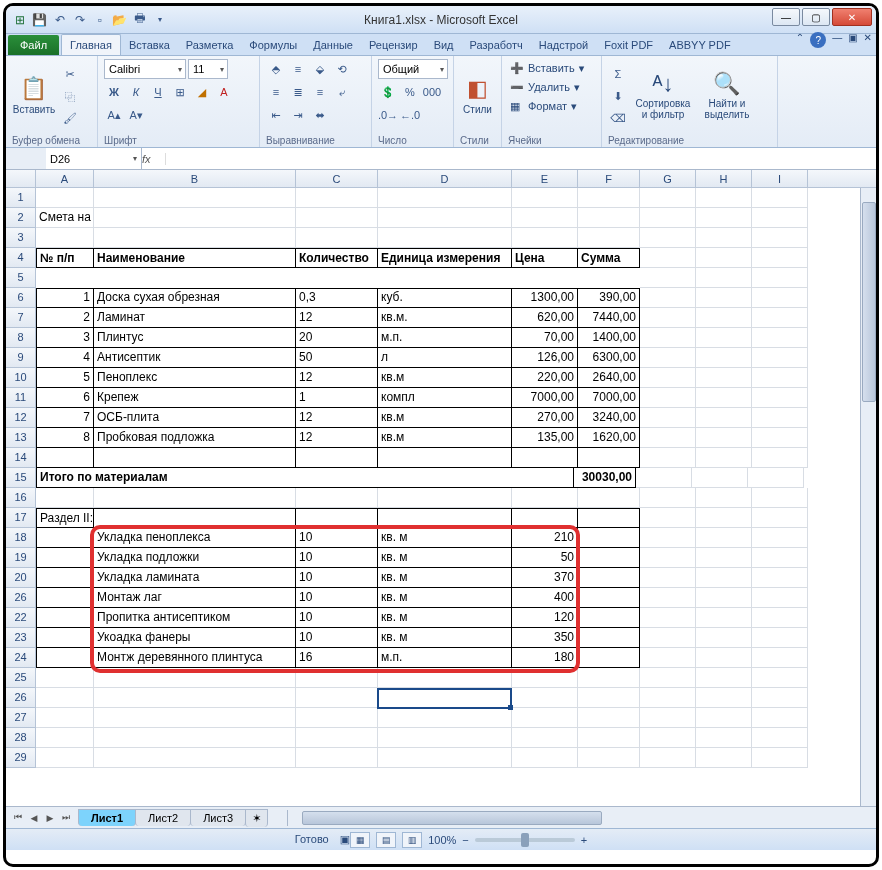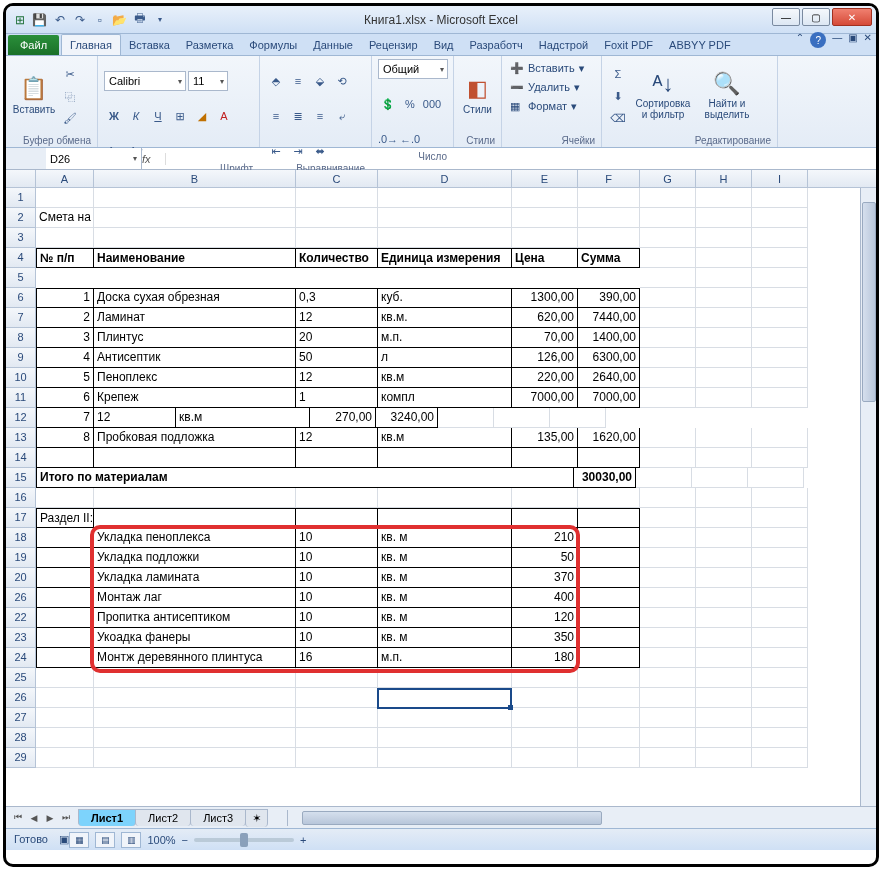--- a/index.html
+++ b/index.html
@@ -19,26 +19,26 @@
 .ribbon-tabs { height: 22px; display: flex; align-items: flex-end; background: linear-gradient(#cfe0f5, #cfe0f5); border-bottom: 1px solid #9fb7d4; padding-left: 2px; }
 .file-tab { background: linear-gradient(#2a8f3a, #1a7028); color: #fff; padding: 4px 12px; font-size: 11px; border-radius: 2px 2px 0 0; margin-right: 2px; cursor: pointer; }
 .tab { padding: 4px 8px; font-size: 11px; color: #2a4a7a; cursor: pointer; }
 .tab.active { background: #f0f4fa; border: 1px solid #9fb7d4; border-bottom: none; border-radius: 2px 2px 0 0; }
 .ribbon-help { position: absolute; right: 10px; top: 32px; display: flex; gap: 6px; }
 .help-icon { width: 16px; height: 16px; border-radius: 50%; background: #3a6fc0; color: #fff; display: flex; align-items: center; justify-content: center; font-size: 10px; cursor: pointer; }
 
 
 .ribbon { height: 92px; background: linear-gradient(#f2f6fb, #e4ecf6); border-bottom: 1px solid #9fb7d4; display: flex; }
 .ribbon-group { border-right: 1px solid #c5d3e6; padding: 3px 6px 1px; display: flex; flex-direction: column; justify-content: space-between; position: relative; }
-.ribbon-group-label { text-align: right; font-size: 10px; color: #5a6a8a; padding-top: 2px; }
+.ribbon-group-label { text-align: left; font-size: 10px; color: #5a6a8a; padding-top: 2px; }
 .group-content { display: flex; gap: 4px; flex: 1; }
 .big-btn { display: flex; flex-direction: column; align-items: center; justify-content: center; width: 44px; cursor: pointer; font-size: 10px; color: #2a4a7a; text-align: center; line-height: 1.1; }
 .big-btn .icon { font-size: 22px; margin-bottom: 2px; }
 .small-btn-col { display: flex; flex-direction: column; gap: 2px; justify-content: center; }
-.small-btn-row { display: flex; gap: 2px; margin-top: 12px; }
+.small-btn-row { display: flex; gap: 2px; }
 .small-btn { width: 20px; height: 20px; display: flex; align-items: center; justify-content: center; cursor: pointer; font-size: 11px; color: #3a5a8a; border: 1px solid transparent; }
 .combo { height: 20px; border: 1px solid #aab8cc; background: #fff; font-size: 11px; padding: 0 16px 0 4px; display: flex; align-items: center; position: relative; cursor: pointer; }
 .combo::after { content: '▾'; position: absolute; right: 3px; font-size: 8px; color: #555; }
 .menu-item { display: flex; align-items: center; gap: 4px; height: 18px; font-size: 11px; color: #2a4a7a; cursor: pointer; padding: 0 2px; }
 .menu-item .mi-icon { width: 14px; font-size: 11px; }
 
 
 .formula-bar { height: 22px; display: flex; border-bottom: 1px solid #aab8cc; background: #e8eef6; padding-left: 40px; }
 .namebox { width: 96px; border-right: 1px solid #aab8cc; background: #fff; display: flex; align-items: center; padding: 0 4px; font-size: 11px; position: relative; cursor: text; }
 .namebox::after { content: '▾'; position: absolute; right: 4px; font-size: 8px; color: #555; }
@@ -75,21 +75,21 @@
 
 .sheet-tabs-bar { height: 22px; background: #e8eef6; border-top: 1px solid #aab8cc; display: flex; align-items: center; }
 .sheet-nav { display: flex; gap: 0; padding: 0 4px; }
 .sheet-nav-btn { width: 16px; height: 16px; font-size: 9px; color: #555; cursor: pointer; display: flex; align-items: center; justify-content: center; }
 .sheet-tab { padding: 2px 12px; font-size: 11px; background: #e0e6ee; border: 1px solid #aab8cc; border-bottom: none; border-radius: 0 0 4px 4px; cursor: pointer; margin-right: -1px; }
 .sheet-tab.active { background: #7dd3fc; font-weight: bold; }
 .hscroll { flex: 1; height: 16px; margin-left: 20px; background: #e8eef6; border-left: 1px solid #aab8cc; position: relative; }
 .hscroll-thumb { position: absolute; left: 14px; top: 1px; height: 14px; width: 300px; background: linear-gradient(#d5dfed, #b8c6da); border: 1px solid #9aaac0; border-radius: 2px; }
 
 
-.status-bar { height: 22px; background: linear-gradient(#e4ecf6, #cfe0f5); border-top: 1px solid #9fb7d4; display: flex; align-items: center; padding: 0 8px; font-size: 11px; color: #2a4a7a; justify-content: flex-start; }
+.status-bar { height: 22px; background: linear-gradient(#e4ecf6, #cfe0f5); border-top: 1px solid #9fb7d4; display: flex; align-items: center; padding: 0 8px; font-size: 11px; color: #2a4a7a; justify-content: center; }
 .status-right { display: flex; align-items: center; gap: 6px; }
 .view-btn { width: 20px; height: 16px; border: 1px solid #9fb7d4; background: #f0f4fa; cursor: pointer; display: flex; align-items: center; justify-content: center; font-size: 9px; }
 .zoom-slider { width: 100px; height: 4px; background: #bacad8; position: relative; border-radius: 2px; }
 .zoom-thumb { width: 8px; height: 14px; background: #8aa0ba; position: absolute; left: 46px; top: -5px; border-radius: 2px; }
 
 
 .vscroll { position: absolute; right: 0; top: 18px; width: 16px; bottom: 0; background: #e8eef6; border-left: 1px solid #aab8cc; }
 .vscroll-thumb { position: absolute; left: 1px; top: 14px; width: 14px; height: 200px; background: linear-gradient(90deg, #d5dfed, #b8c6da); border: 1px solid #9aaac0; border-radius: 2px; }
 </style>
 </head>
@@ -399,20 +399,21 @@
           <div class="cell cD tb center">компл</div>
           <div class="cell cE tb right">7000,00</div>
           <div class="cell cF tb right">7000,00</div>
           <div class="cell cG"></div>
           <div class="cell cH"></div>
           <div class="cell cI"></div>
         </div>
         <div class="row">
           <div class="rh">12</div>
           <div class="cell cA tb tb-l right">7</div>
+          <div class="cell cB tb">ОСБ-плита</div>
           <div class="cell cC tb center">12</div>
           <div class="cell cD tb center">кв.м</div>
           <div class="cell cE tb right">270,00</div>
           <div class="cell cF tb right">3240,00</div>
           <div class="cell cG"></div>
           <div class="cell cH"></div>
           <div class="cell cI"></div>
         </div>
         <div class="row">
           <div class="rh">13</div>

